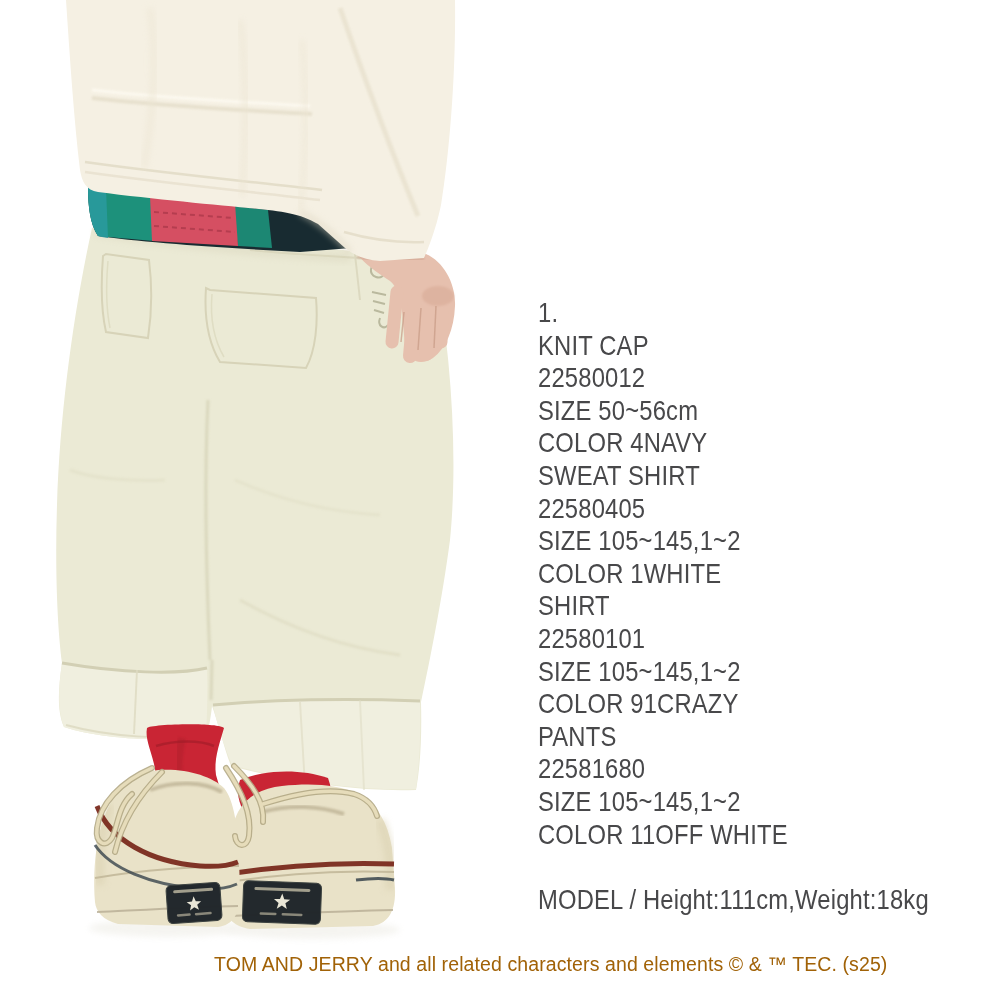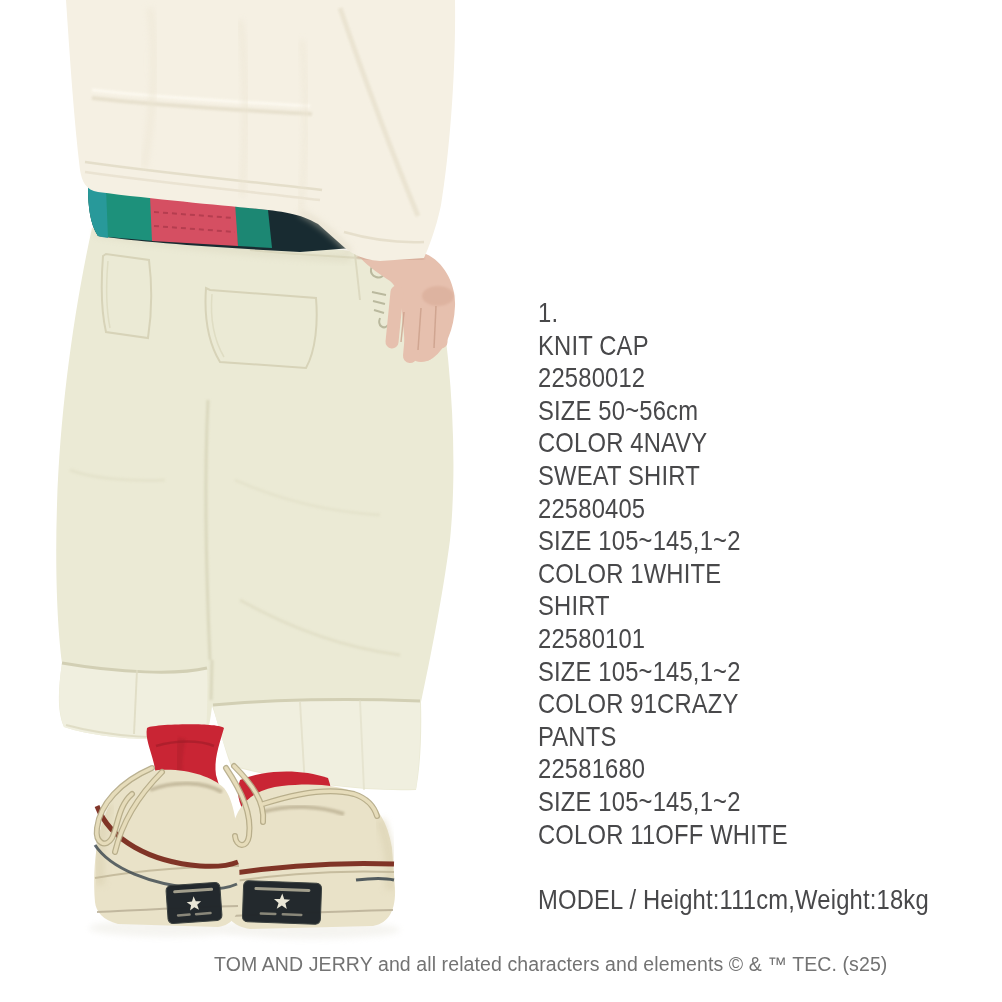--- a/index.html
+++ b/index.html
@@ -229,13 +229,13 @@
       <div class="line">SIZE 105~145,1~2</div>
       <div class="line">COLOR 91CRAZY</div>
       <div class="line">PANTS</div>
       <div class="line">22581680</div>
       <div class="line">SIZE 105~145,1~2</div>
       <div class="line">COLOR 11OFF WHITE</div>
     </div>
   <div class="model-info">MODEL / Height:111cm,Weight:18kg</div>
 </div>
 
-<div class="footer" style="color: #737373;">TOM AND JERRY and all related characters and elements © &amp; ™ TEC. (s25)</div>
+<div class="footer" style="color: #a16207;">TOM AND JERRY and all related characters and elements © &amp; ™ TEC. (s25)</div>
 
 </body></html>

